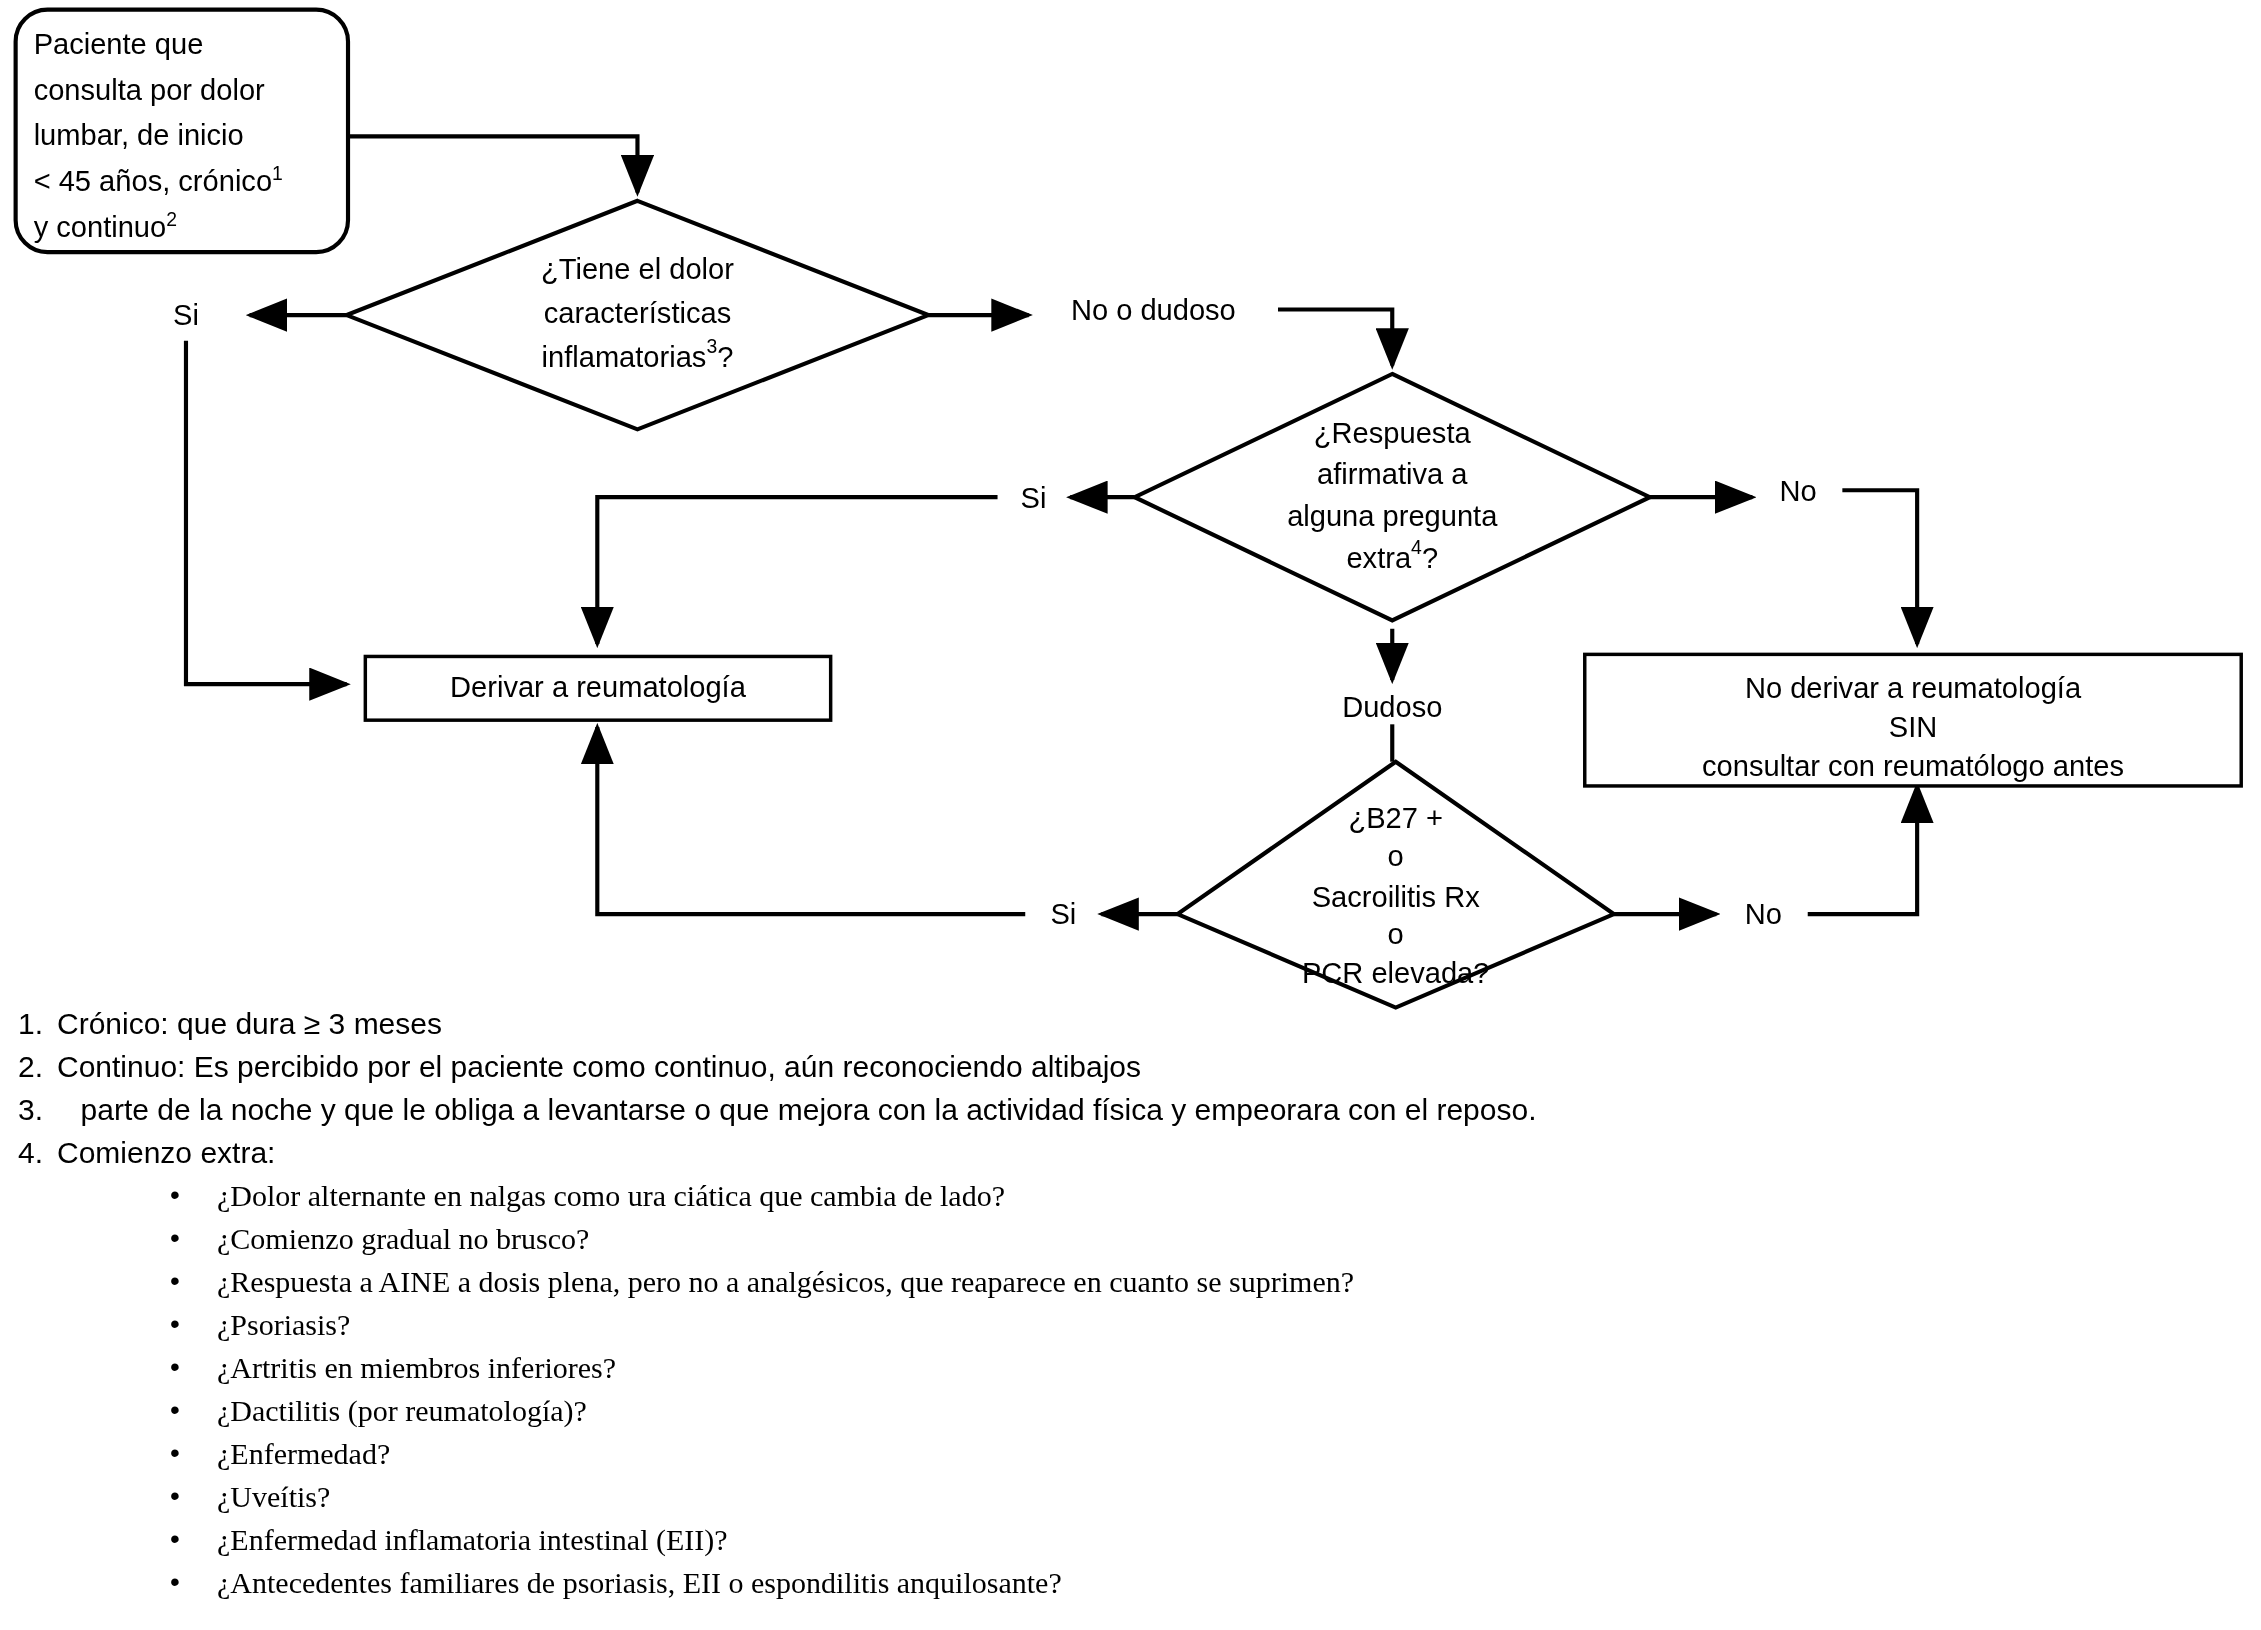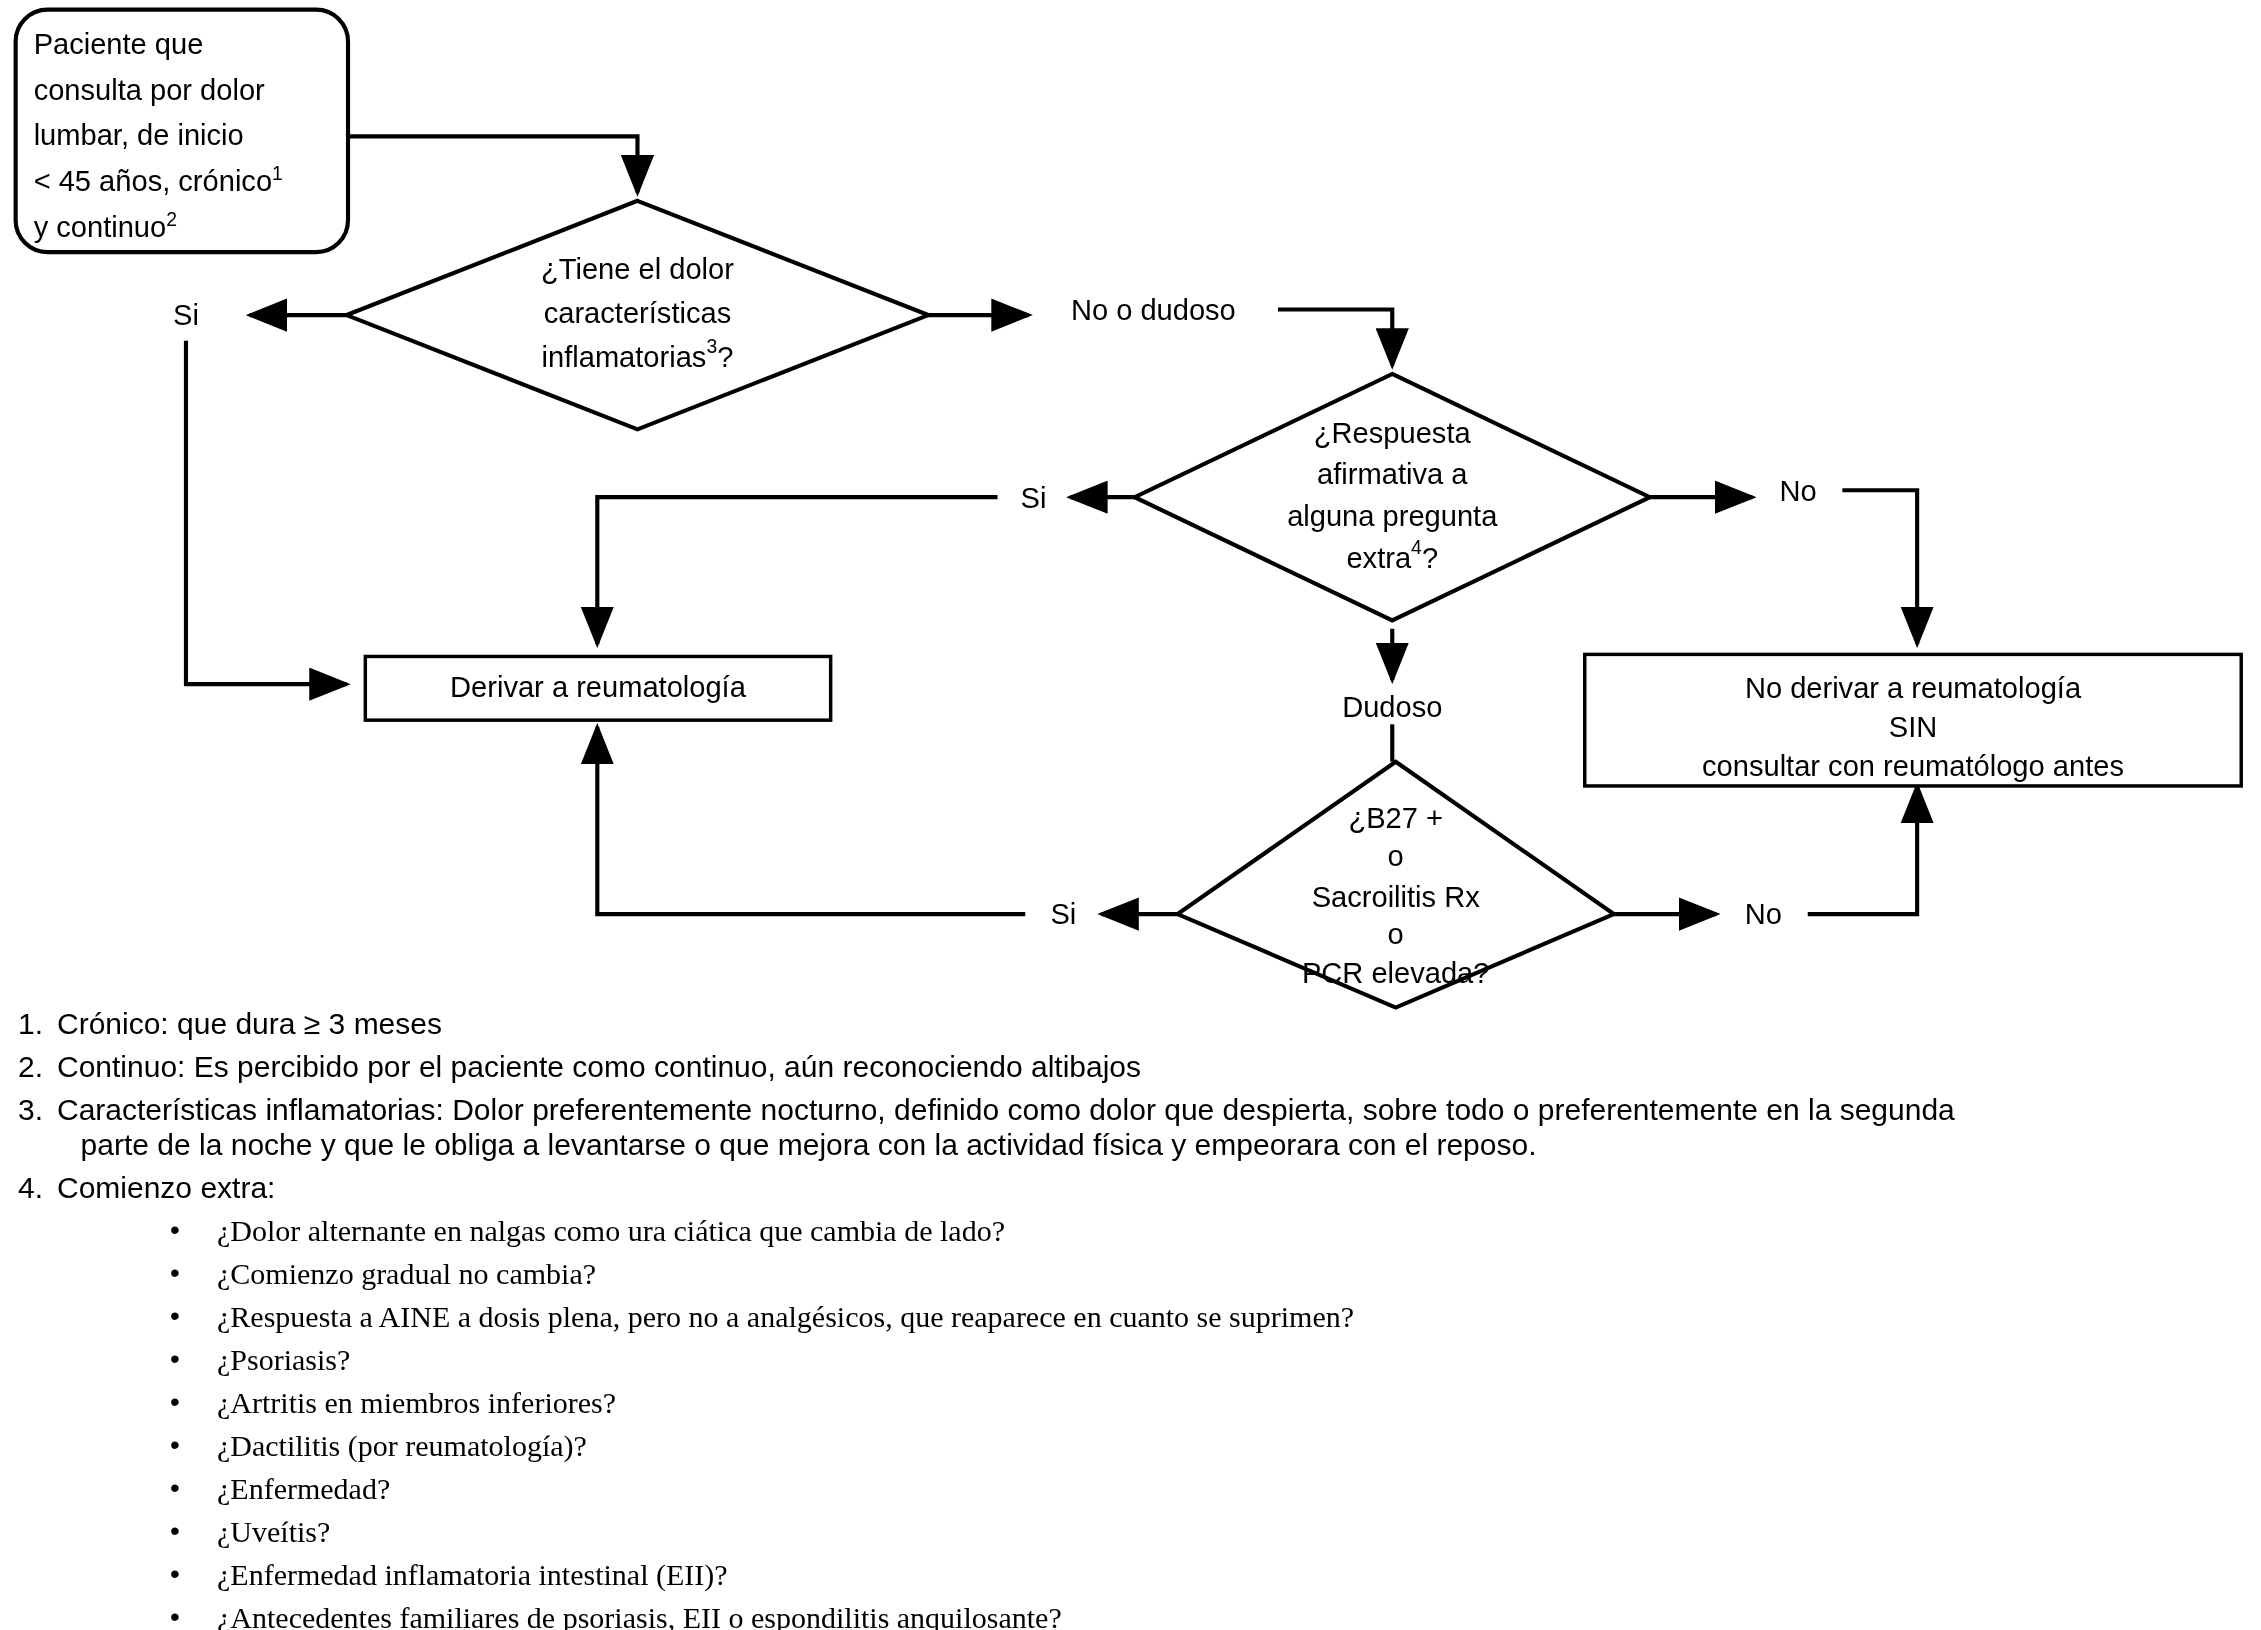--- a/index.html
+++ b/index.html
@@ -205,38 +205,37 @@
     </div>
 
     <div class="fn-row">
       <span class="fn-num">2.</span>
       <span class="fn-body">Continuo: Es percibido por el paciente como continuo, aún reconociendo altibajos</span>
     </div>
 
     <div class="fn-row">
       <span class="fn-num">3.</span>
       <span class="fn-body">
-        <span>Características inflamatorias: Dolor preferentemente nocturno, definido como dolor que despierta, sobre todo o preferentemente en la segunda</span>
         <span class="fn-cont">parte de la noche y que le obliga a levantarse o que mejora con la actividad física y empeorara con el reposo.</span>
       </span>
     </div>
 
     <div class="fn-row">
       <span class="fn-num">4.</span>
       <span class="fn-body">Comienzo extra:</span>
     </div>
 
     <div id="bullets">
       <div class="bul-row">
         <span class="bul-dot">•</span>
         <span class="bul-txt">¿Dolor alternante en nalgas como ura ciática que cambia de lado?</span>
       </div>
       <div class="bul-row">
         <span class="bul-dot">•</span>
-        <span class="bul-txt">¿Comienzo gradual no cambia?</span>
+        <span class="bul-txt">¿Comienzo gradual no brusco?</span>
       </div>
       <div class="bul-row">
         <span class="bul-dot">•</span>
         <span class="bul-txt">¿Respuesta a AINE a dosis plena, pero no a analgésicos, que reaparece en cuanto se suprimen?</span>
       </div>
       <div class="bul-row">
         <span class="bul-dot">•</span>
         <span class="bul-txt">¿Psoriasis?</span>
       </div>
       <div class="bul-row">

